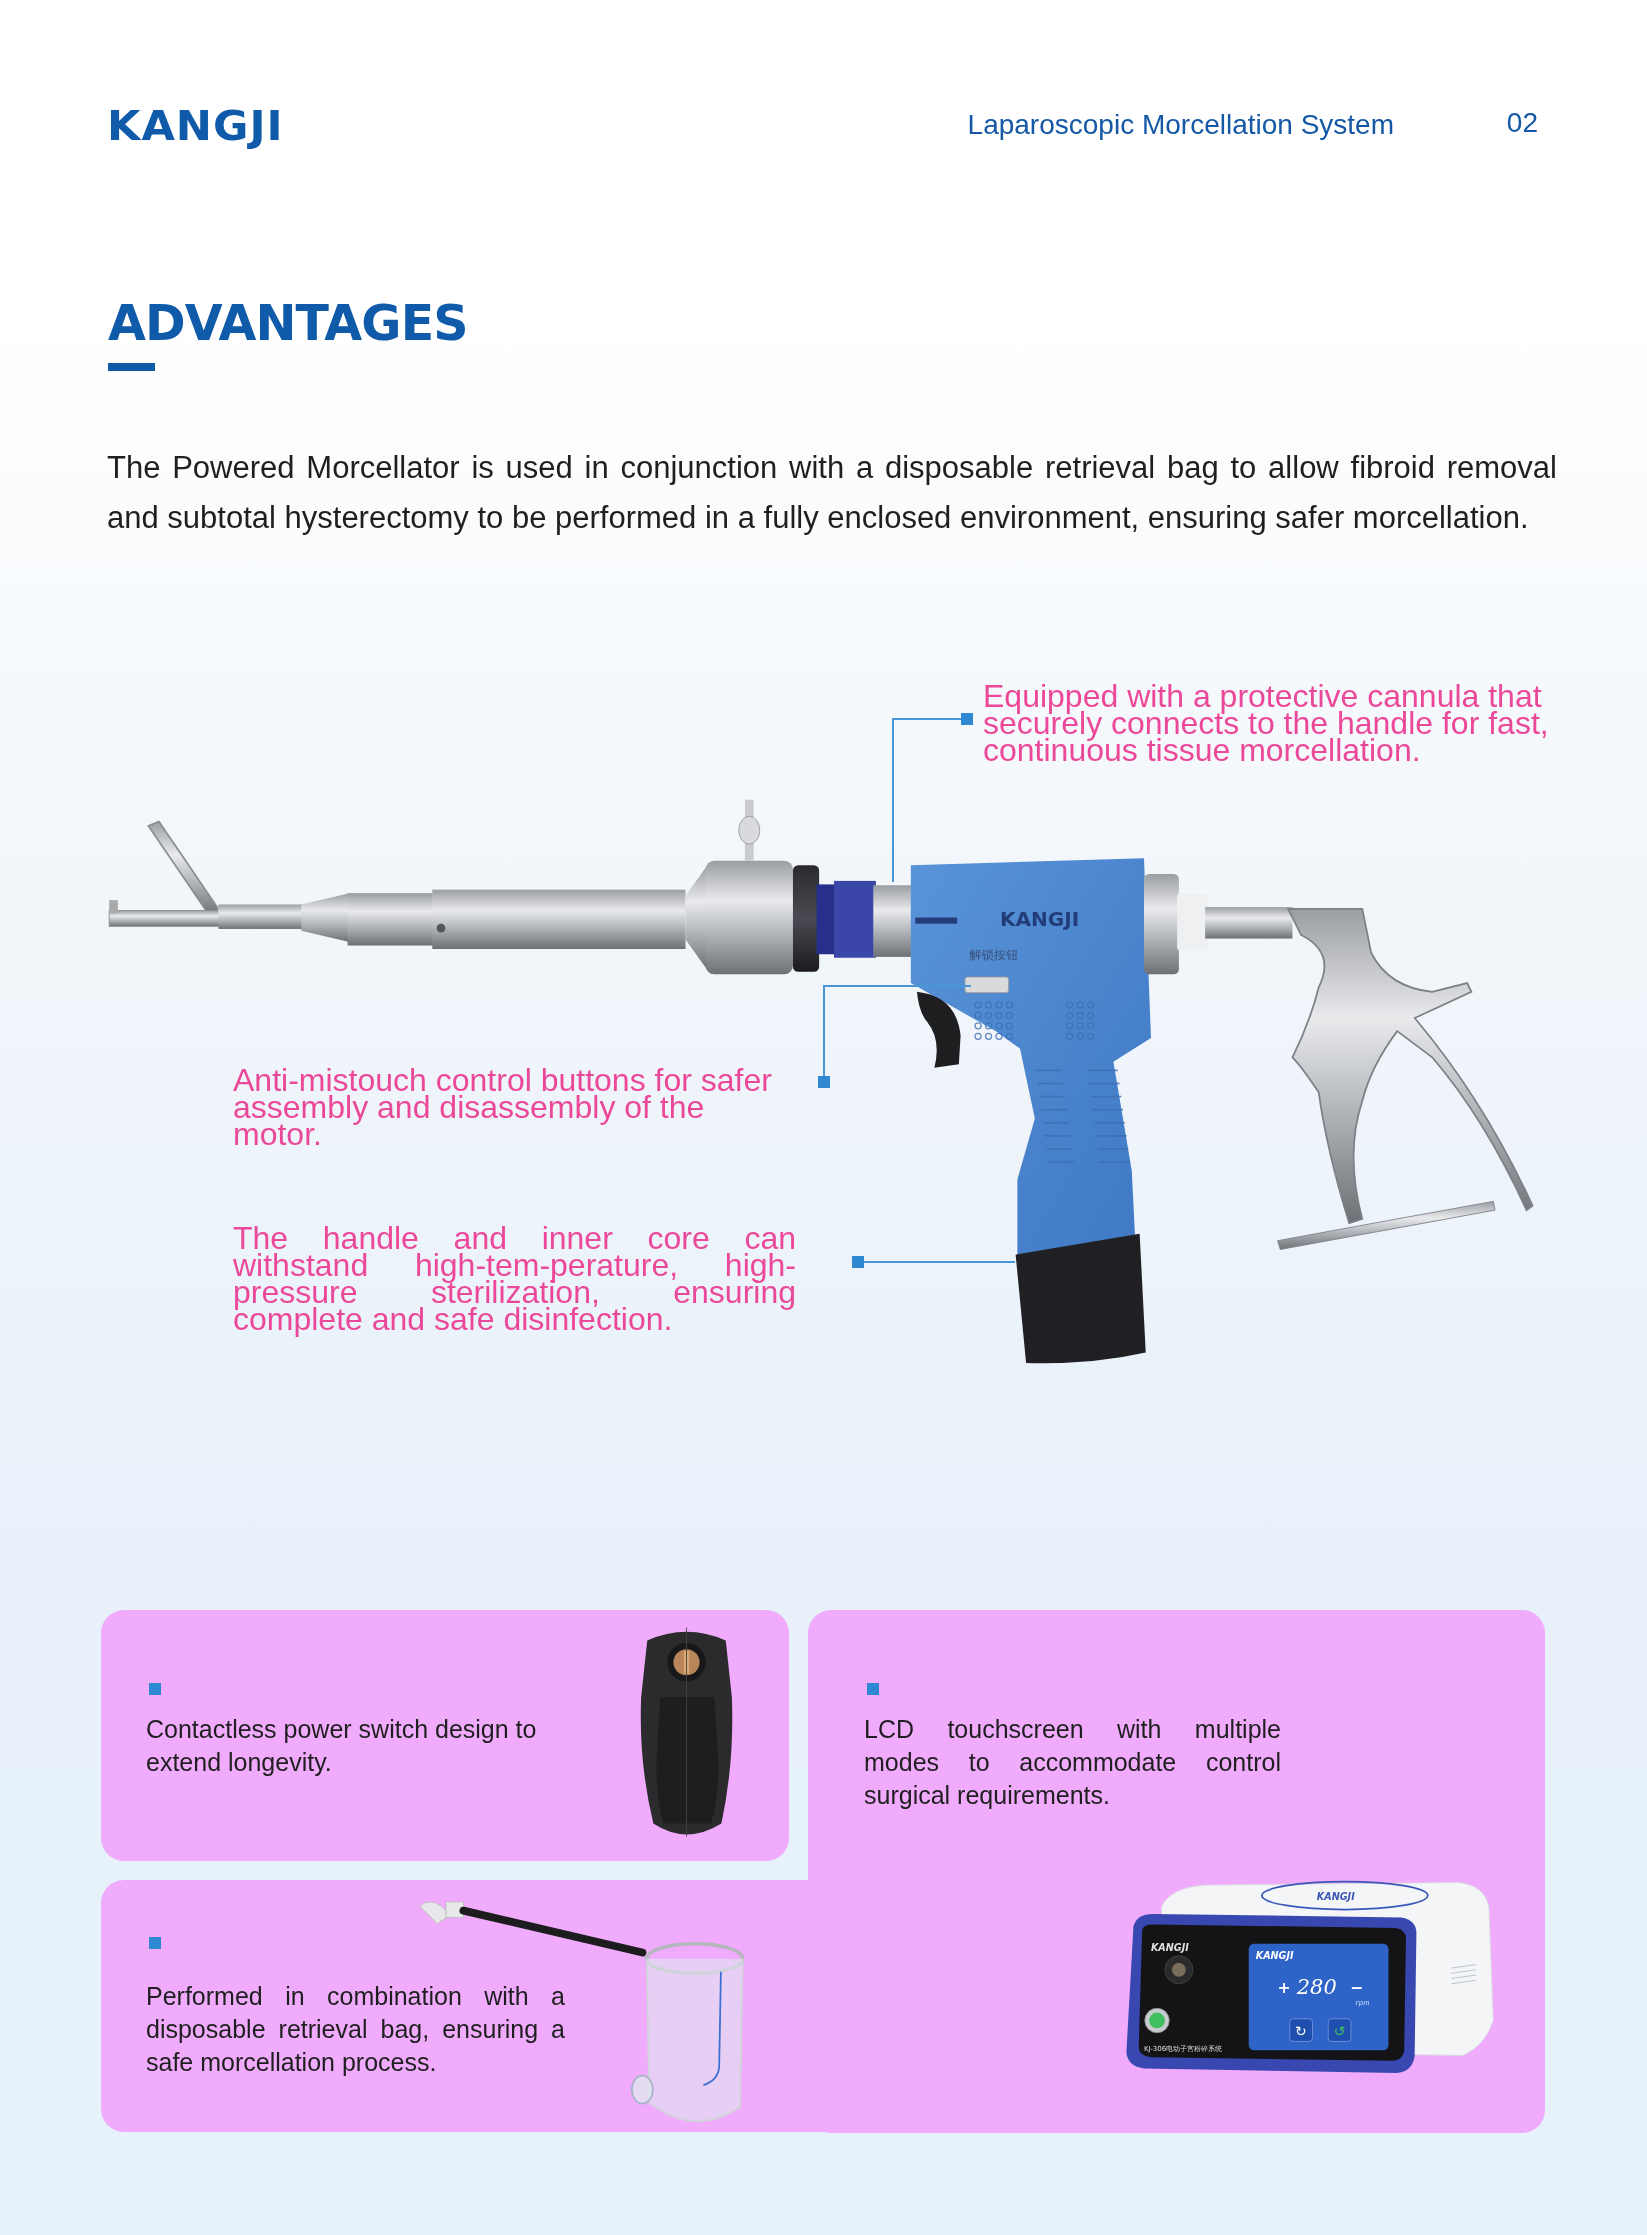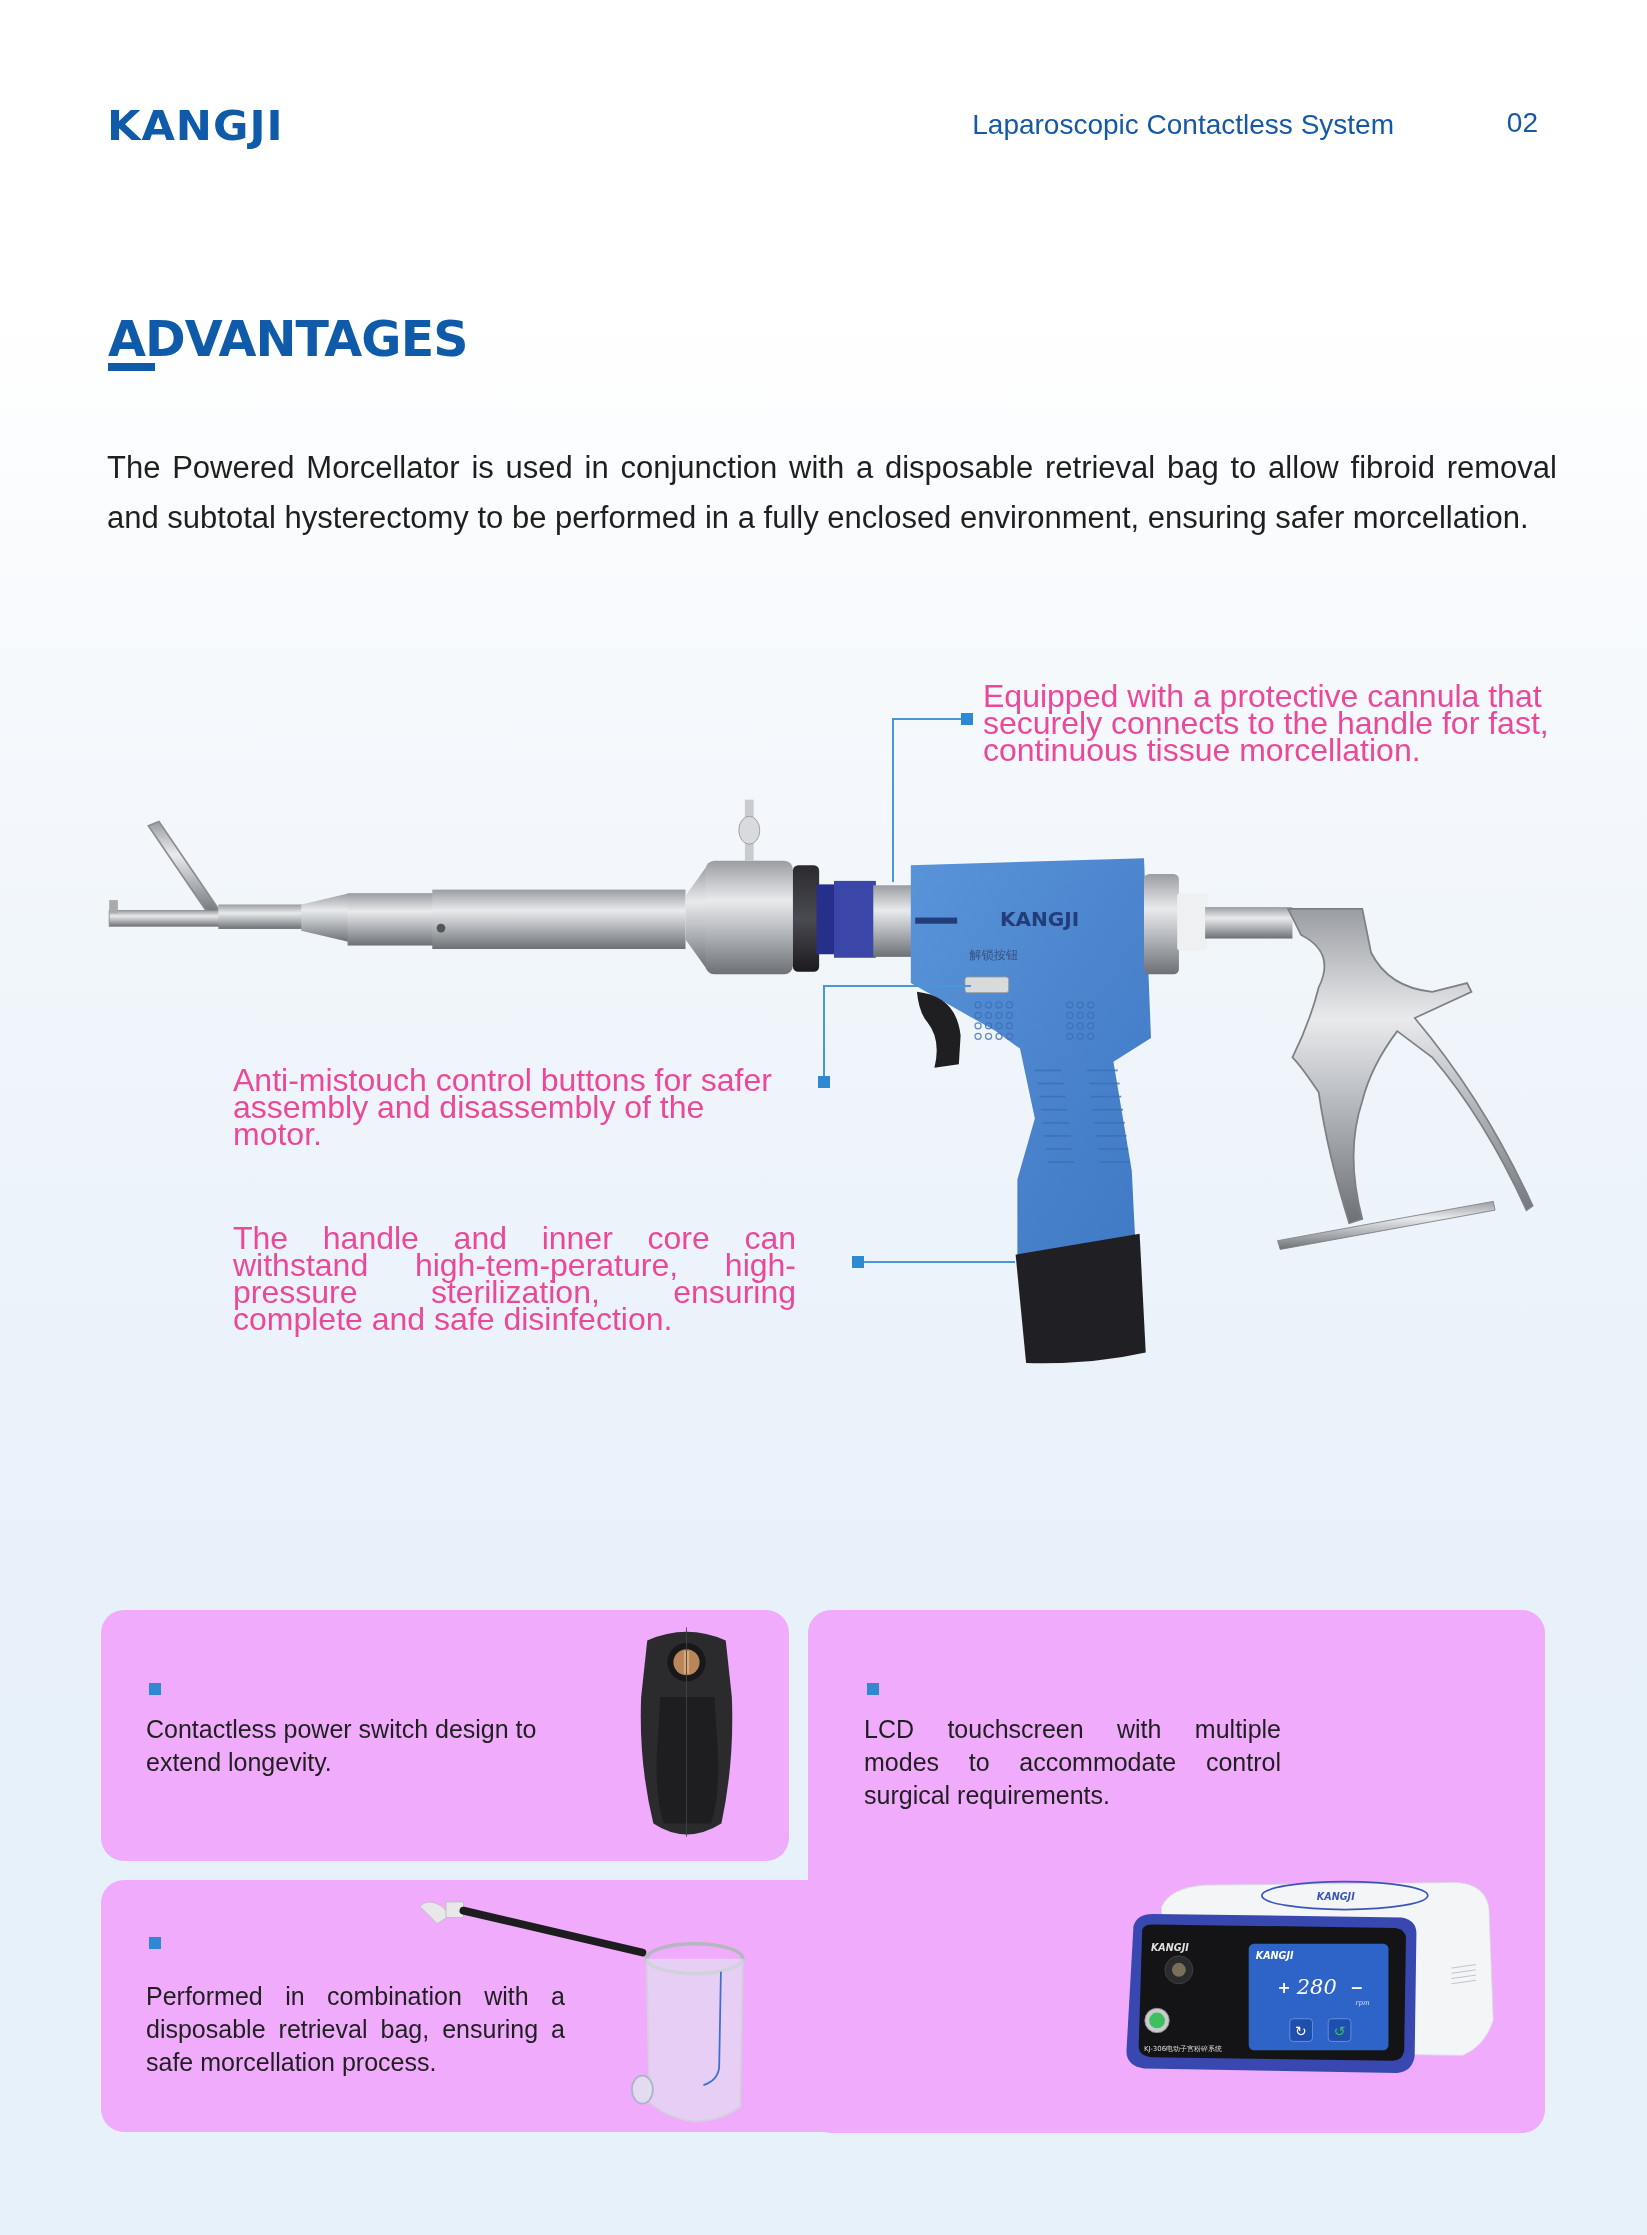--- a/index.html
+++ b/index.html
@@ -29,21 +29,20 @@
     right: 109px; top: 107px;
     font-size: 28px; color: #1558a6; margin-left: 18px;
   }
 
   
   .section-title {
     left: 108px; top: 295px;
     font-family: "DejaVu Sans", sans-serif;
     font-weight: bold; font-size: 49px; letter-spacing: -0.9px;
     color: #0f5baa;
-    margin-top: 16px;
   }
   .section-underline {
     left: 108px; top: 363px; width: 47px; height: 7.9px; background: #0f5baa;
   }
 
   .intro {
     left: 107px; top: 443px; width: 1450px;
     font-size: 31px; line-height: 50px; color: #1f1f1f;
     text-align: justify; text-align-last: left;
   }
@@ -73,21 +72,21 @@
   .card-1 .card-text { left: 45px; top: 103px; width: 454px; }
   .card-2 .card-marker { left: 48px; top: 57px; }
   .card-2 .card-text { left: 45px; top: 100px; width: 419px; text-align: justify; text-align-last: left; }
   .card-3 .card-marker { left: 59px; top: 73px; }
   .card-3 .card-text { left: 56px; top: 103px; width: 417px; text-align: justify; text-align-last: left; }
 </style>
 </head>
 <body>
 
 <div class="abs brand-logo">KANGJI</div>
-<div class="abs doc-title">Laparoscopic Contactless System</div>
+<div class="abs doc-title">Laparoscopic Morcellation System</div>
 <div class="abs page-number">02</div>
 
 <h1 class="abs section-title">ADVANTAGES</h1>
 <div class="abs section-underline"></div>
 <p class="abs intro">The Powered Morcellator is used in conjunction with a disposable retrieval bag to allow fibroid removal and subtotal hysterectomy to be performed in a fully enclosed environment, ensuring safer morcellation.</p>
 
 <svg class="abs device-wrap" viewBox="0 880 1886 720" width="1647" height="629">
   <defs>
     <linearGradient id="steel" x1="0" y1="0" x2="0" y2="1">
       <stop offset="0" stop-color="#9a9da2"></stop>

